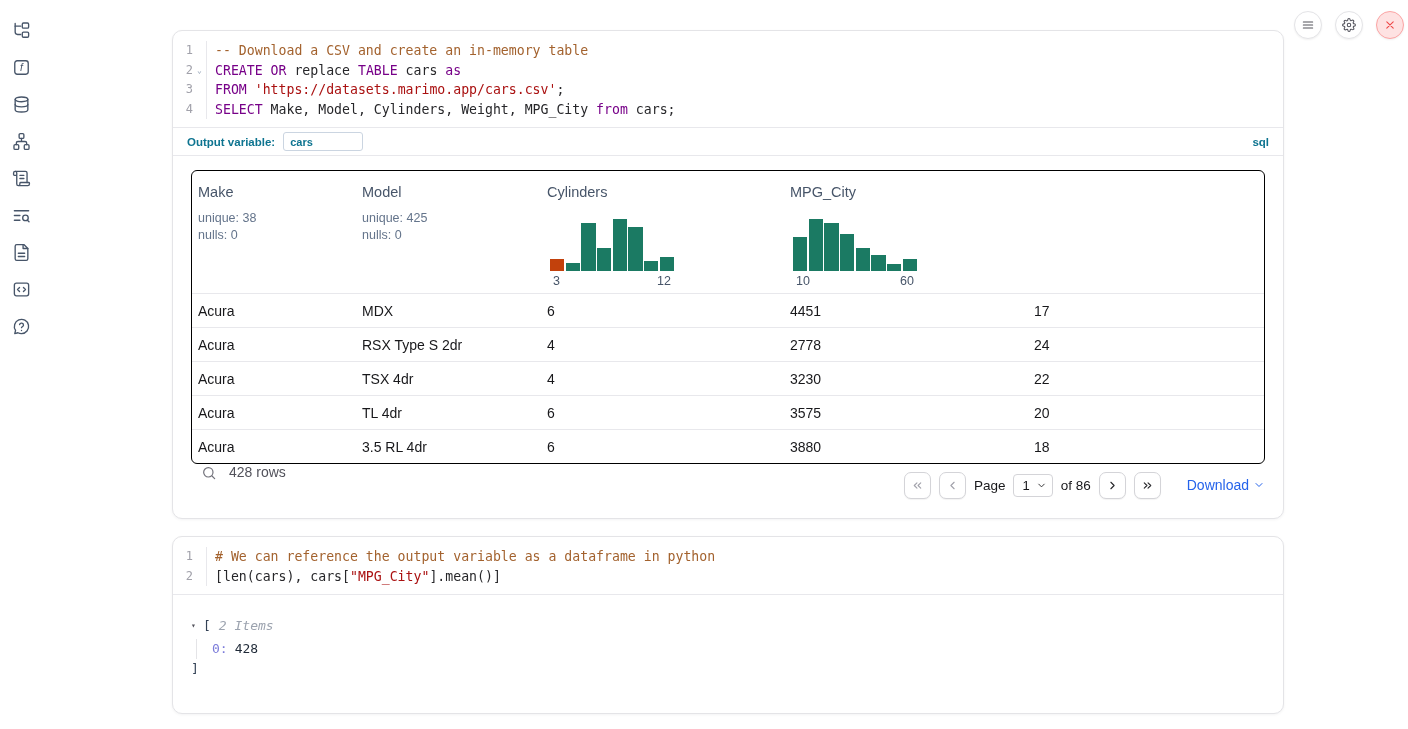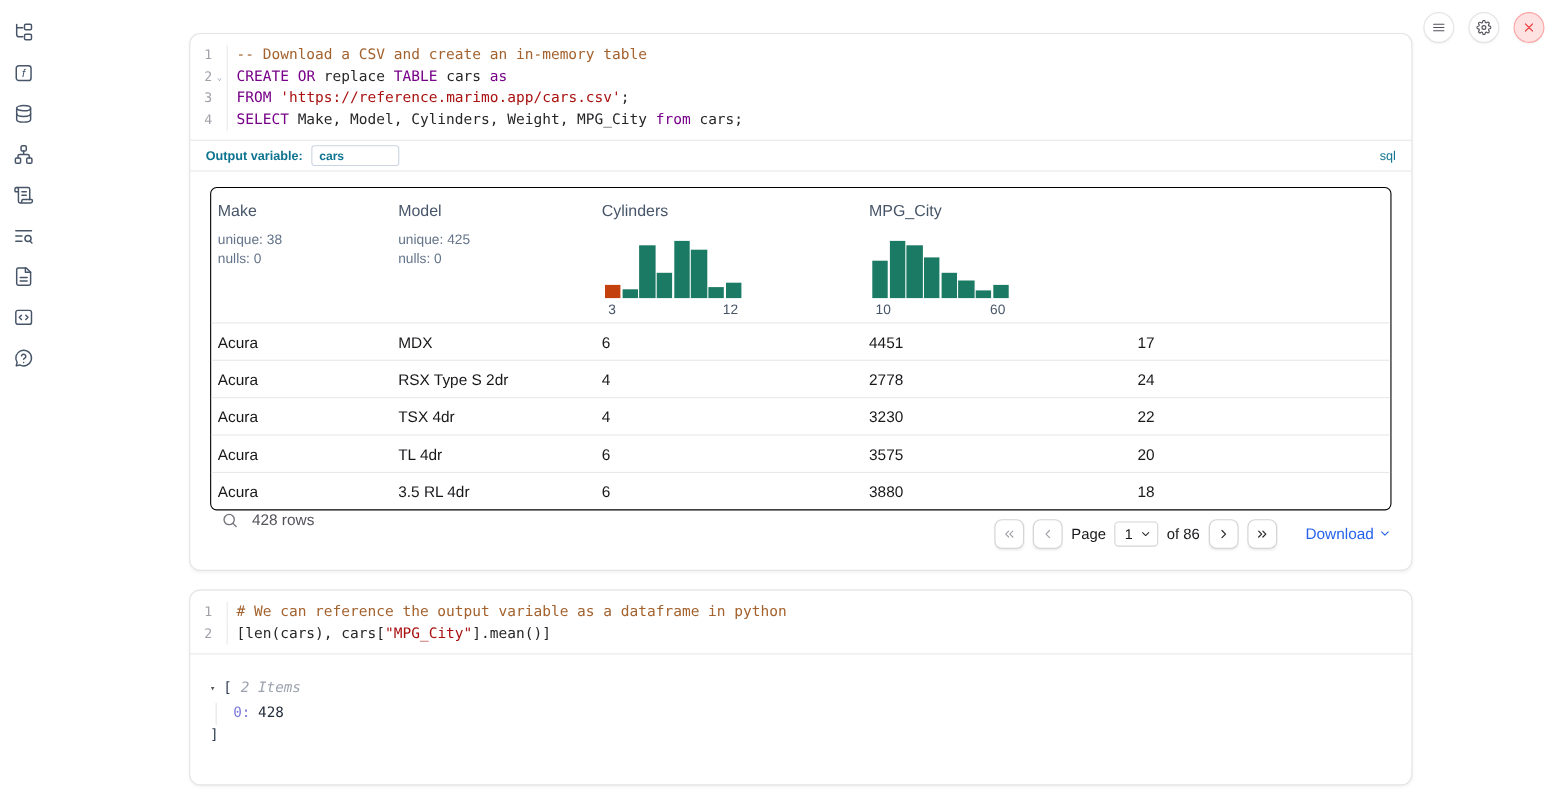--- a/index.html
+++ b/index.html
@@ -38,21 +38,21 @@
   .tok-comment{color:#a3622e;}
   .tok-kw{color:#770088;}
   .tok-str{color:#aa1111;}
   .tok-plain{color:#27272a;}
 
   
   .outvar{height:27px;display:flex;align-items:center;padding:0 14px;gap:8px;}
   .outvar-label{font-size:11.5px;font-weight:bold;color:#0e7490;}
   .outvar-input{width:66px;height:15px;border:1px solid #cbd5e1;border-radius:3px;font-size:11px;
                 font-weight:bold;color:#0e7490;padding:1px 6px;font-family:"Liberation Sans",sans-serif;outline:none;}
-  .lang-badge{margin-left:auto;font-size:11.5px;font-weight:normal;color:#0e7490;}
+  .lang-badge{margin-left:auto;font-size:11.5px;font-weight:bold;color:#0e7490;}
 
   
   .table-box{margin:14px 18px 0;border:1px solid #000000;border-radius:6px;overflow:hidden;background:#fff;}
   .tgrid{display:grid;grid-template-columns:164px 185px 243px 244px 1fr;padding-left:6px;}
   .thead{height:122px;}
   .hcell{padding-top:13px;display:flex;flex-direction:column;}
   .hname{font-size:14.5px;color:#475569;}
   .hstats{margin-top:10px;font-size:12.5px;color:#64748b;line-height:17px;}
   .hspace{flex:1;}
   .histwrap{margin:0 0 5px 3px;width:124px;}
@@ -201,21 +201,21 @@
             <span class="num">2</span>
             <span class="foldm">⌄</span>
           </span>
           <span class="csrc"><span class="tok-kw">CREATE</span><span class="tok-plain"> </span><span class="tok-kw">OR</span><span class="tok-plain"> replace </span><span class="tok-kw">TABLE</span><span class="tok-plain"> cars </span><span class="tok-kw">as</span></span>
         </div>
         <div class="cl">
           <span class="gut">
             <span class="num">3</span>
             <span class="foldm"></span>
           </span>
-          <span class="csrc"><span class="tok-kw">FROM</span><span class="tok-plain"> </span><span class="tok-str">'https://reference.marimo.app/cars.csv'</span><span class="tok-plain">;</span></span>
+          <span class="csrc"><span class="tok-kw">FROM</span><span class="tok-plain"> </span><span class="tok-str">'https://datasets.marimo.app/cars.csv'</span><span class="tok-plain">;</span></span>
         </div>
         <div class="cl">
           <span class="gut">
             <span class="num">4</span>
             <span class="foldm"></span>
           </span>
           <span class="csrc"><span class="tok-kw">SELECT</span><span class="tok-plain"> Make, Model, Cylinders, Weight, MPG_City </span><span class="tok-kw">from</span><span class="tok-plain"> cars;</span></span>
         </div>
       </div>
     <div class="divider"></div>

